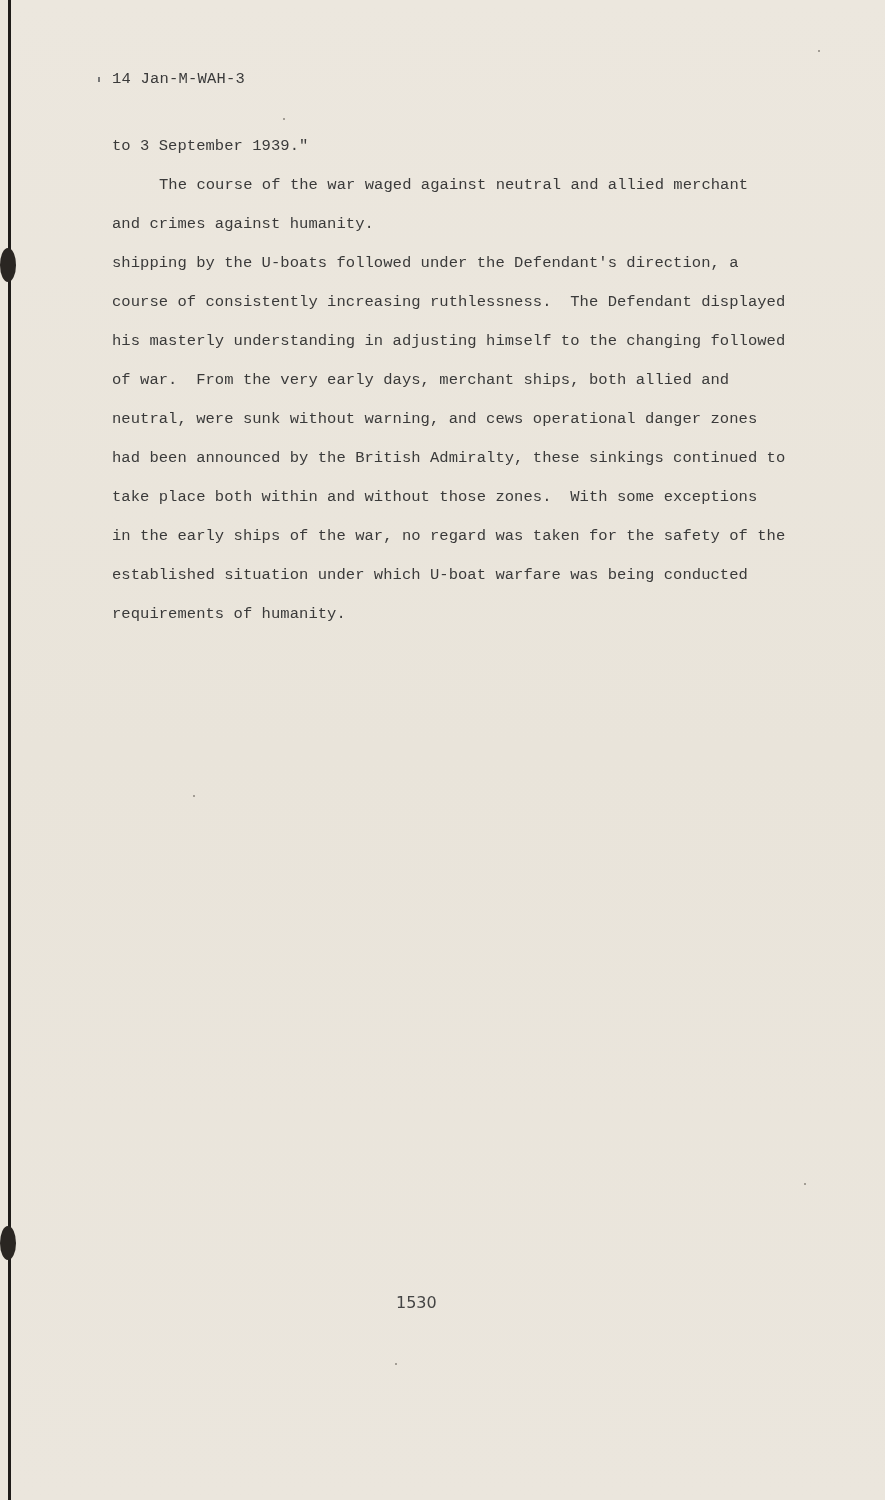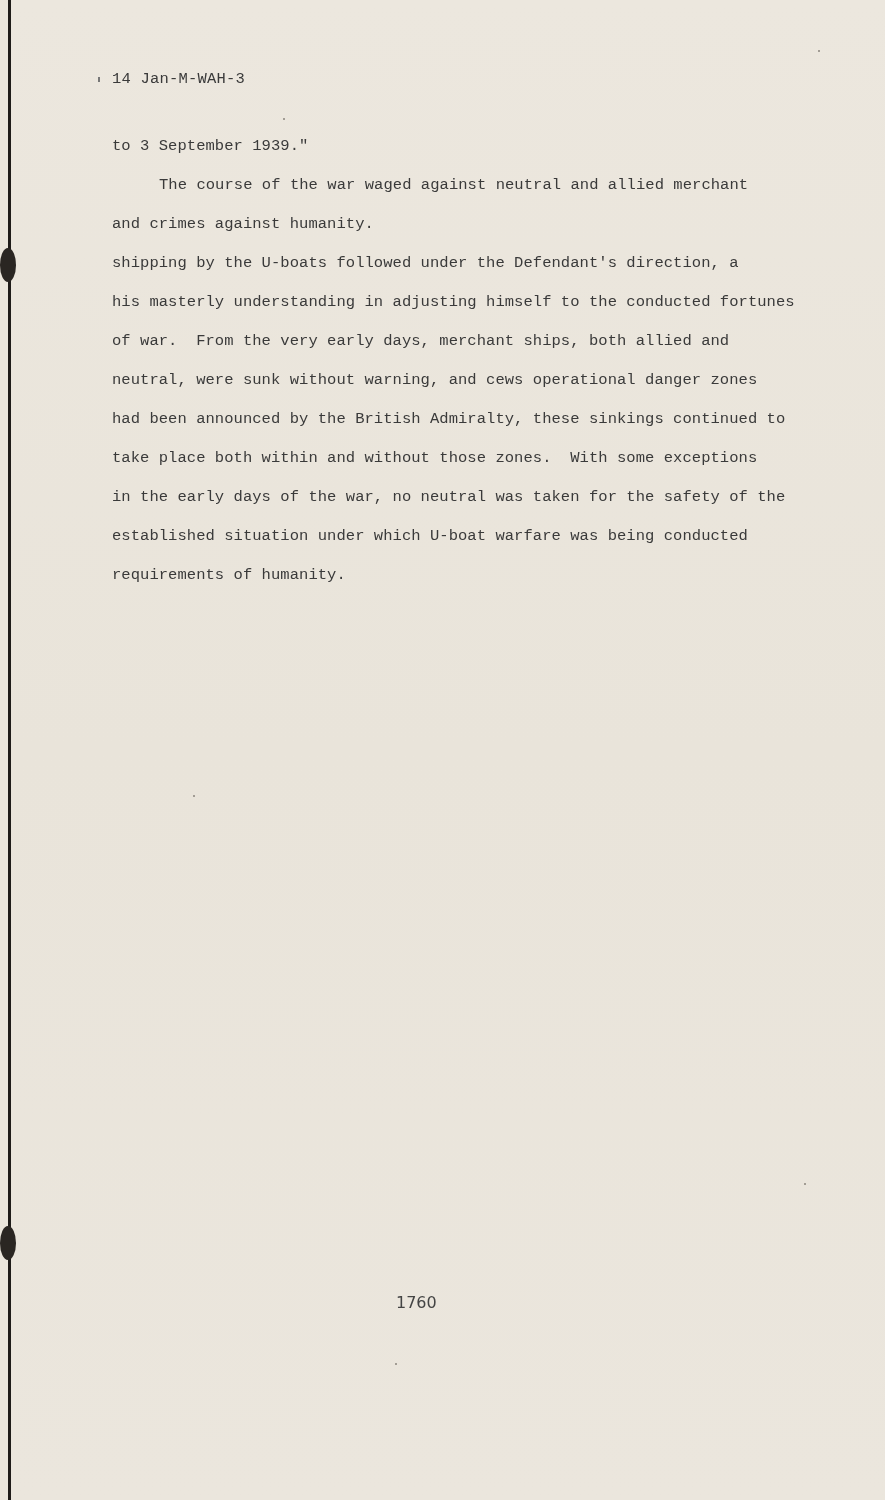--- a/index.html
+++ b/index.html
@@ -52,30 +52,31 @@
   <div class="hole" style="top:1226px"></div>
 
   <div class="tick"></div>
   <div class="header-ref">14 Jan-M-WAH-3</div>
 
   <div class="body-text" id="body-text">
       <span class="line">to 3 September 1939."</span>
       <span class="line indent">The course of the war waged against neutral and allied merchant</span>
       <span class="line">and crimes against humanity.</span>
       <span class="line">shipping by the U-boats followed under the Defendant's direction, a</span>
-      <span class="line">his masterly understanding in adjusting himself to the conducted fortunes</span>
+      <span class="line">course of consistently increasing ruthlessness.  The Defendant displayed</span>
+      <span class="line">his masterly understanding in adjusting himself to the changing followed</span>
       <span class="line">of war.  From the very early days, merchant ships, both allied and</span>
       <span class="line">neutral, were sunk without warning, and cews operational danger zones</span>
       <span class="line">had been announced by the British Admiralty, these sinkings continued to</span>
       <span class="line">take place both within and without those zones.  With some exceptions</span>
-      <span class="line">in the early days of the war, no neutral was taken for the safety of the</span>
+      <span class="line">in the early ships of the war, no regard was taken for the safety of the</span>
       <span class="line">established situation under which U-boat warfare was being conducted</span>
       <span class="line">requirements of humanity.</span>
     </div>
 
-  <div class="page-number">1760</div>
+  <div class="page-number">1530</div>
 
   <div class="speck" style="left:275px;top:118px"></div>
   <div class="speck" style="left:810px;top:50px"></div>
   <div class="speck" style="left:185px;top:795px"></div>
   <div class="speck" style="left:796px;top:1183px"></div>
   <div class="speck" style="left:387px;top:1363px"></div>
 </div>
 
 </body></html>

